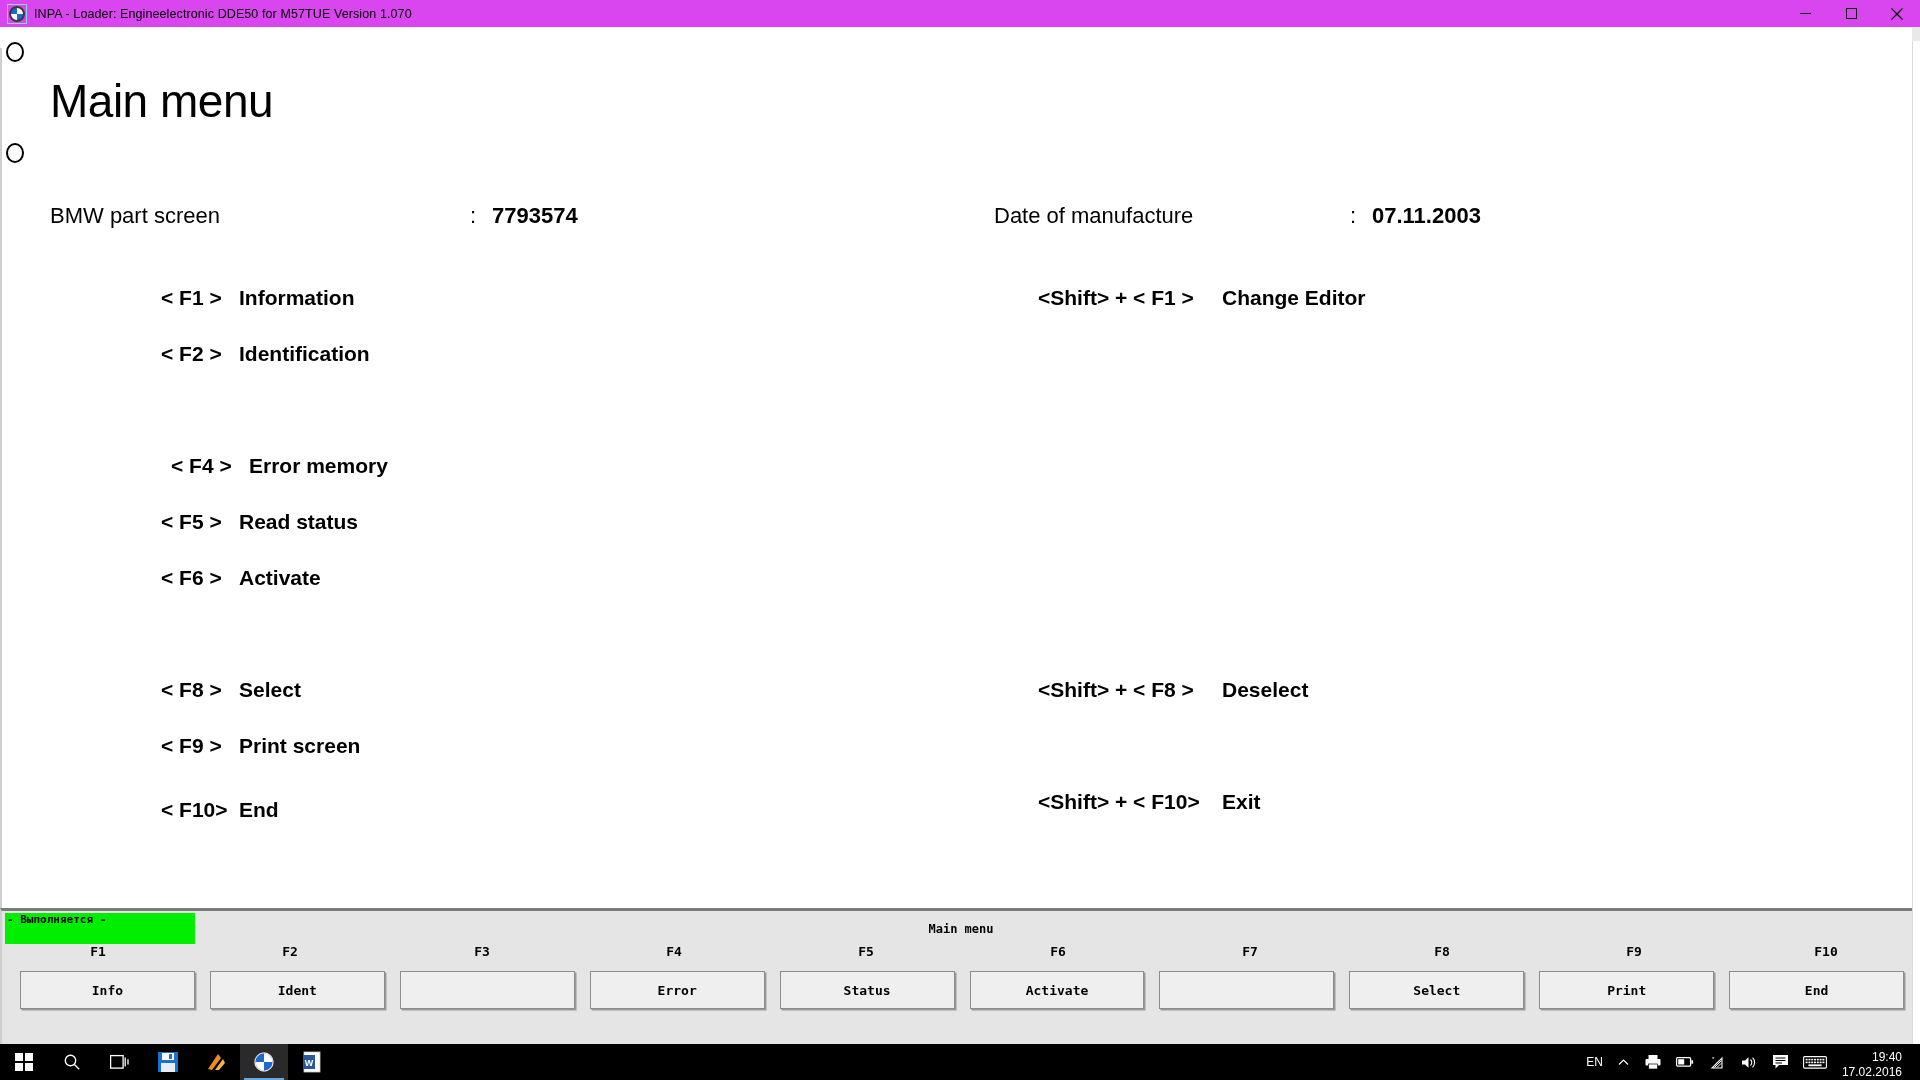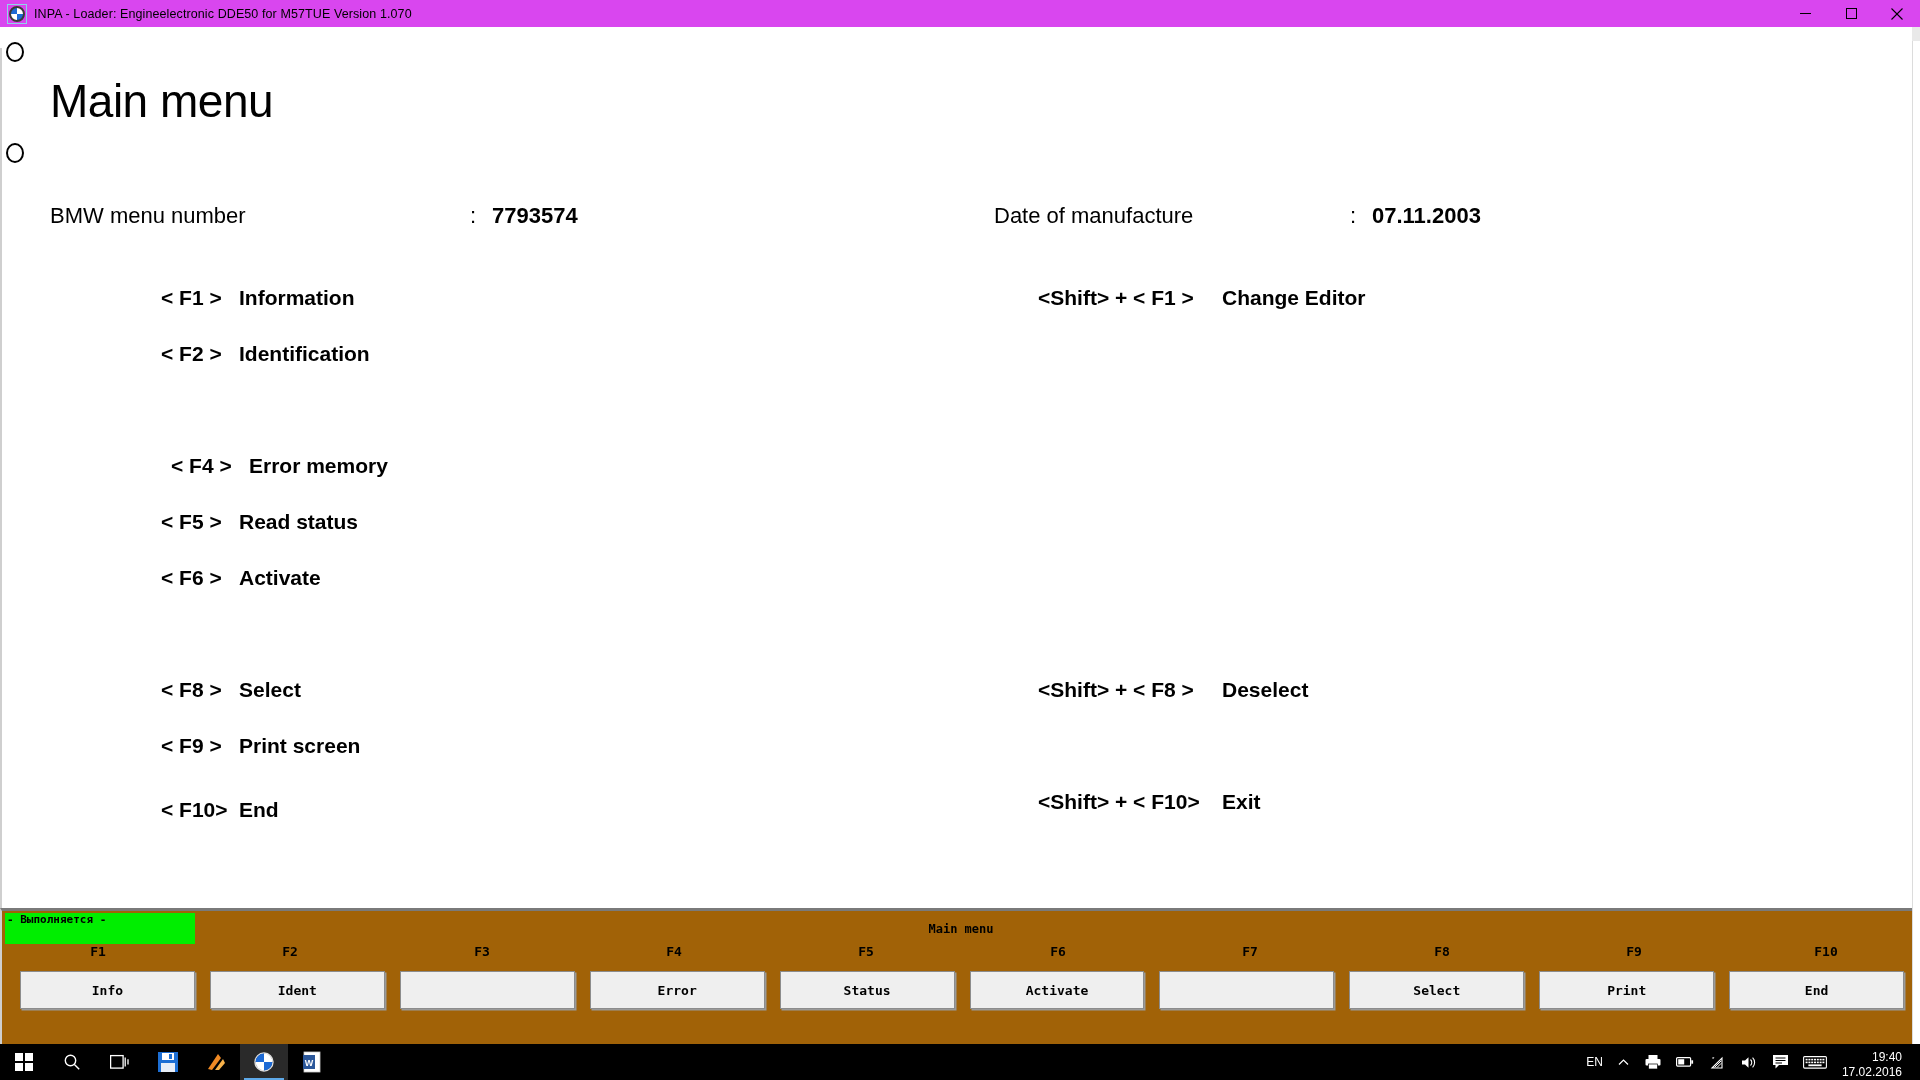--- a/index.html
+++ b/index.html
@@ -111,21 +111,21 @@
     white-space: nowrap;
   }
   .mkey { display: inline-block; }
   .mlabel { display: inline-block; text-align: right; }
 
   
   .bottom-panel {
     position: absolute;
     left: 0; top: 908px;
     width: 1920px; height: 136px;
-    background: #a16207;
+    background: #e5e5e5;
     border-top: 3px solid #7a7a7a;
     border-left: 2px solid #cfcfcf;
   }
   .status-strip {
     position: relative;
     height: 33px;
   }
   .status-progress {
     position: absolute;
     left: 3px; top: 2px;
@@ -285,21 +285,21 @@
 
 
   <div class="canvas">
 
     <div class="circle-marker" style="left:4px; top:-6px;"></div>
     <div class="circle-marker" style="left:4px; top:95px;"></div>
 
     <div class="page-title">Main menu</div>
 
     <div class="info-row" style="left:48px; top:155px;">
-      <span class="info-label" style="display:inline-block; width:420px;">BMW menu number</span><span class="info-colon" style="display:inline-block; width:22px;">:</span><span class="info-value">7793574</span>
+      <span class="info-label" style="display:inline-block; width:420px;">BMW part screen</span><span class="info-colon" style="display:inline-block; width:22px;">:</span><span class="info-value">7793574</span>
     </div>
 
     <div class="info-row" style="left:992px; top:155px;">
       <span class="info-label" style="display:inline-block; width:356px;">Date of manufacture</span><span class="info-colon" style="display:inline-block; width:22px;">:</span><span class="info-value">07.11.2003</span>
     </div>
 
     <div class="menu-item" style="left:159px; top:238px;">
       <span class="mkey" style="width:78px;">&lt; F1 &gt;</span><span class="mlabel">Information</span>
     </div>
     <div class="menu-item" style="left:159px; top:294px;">

